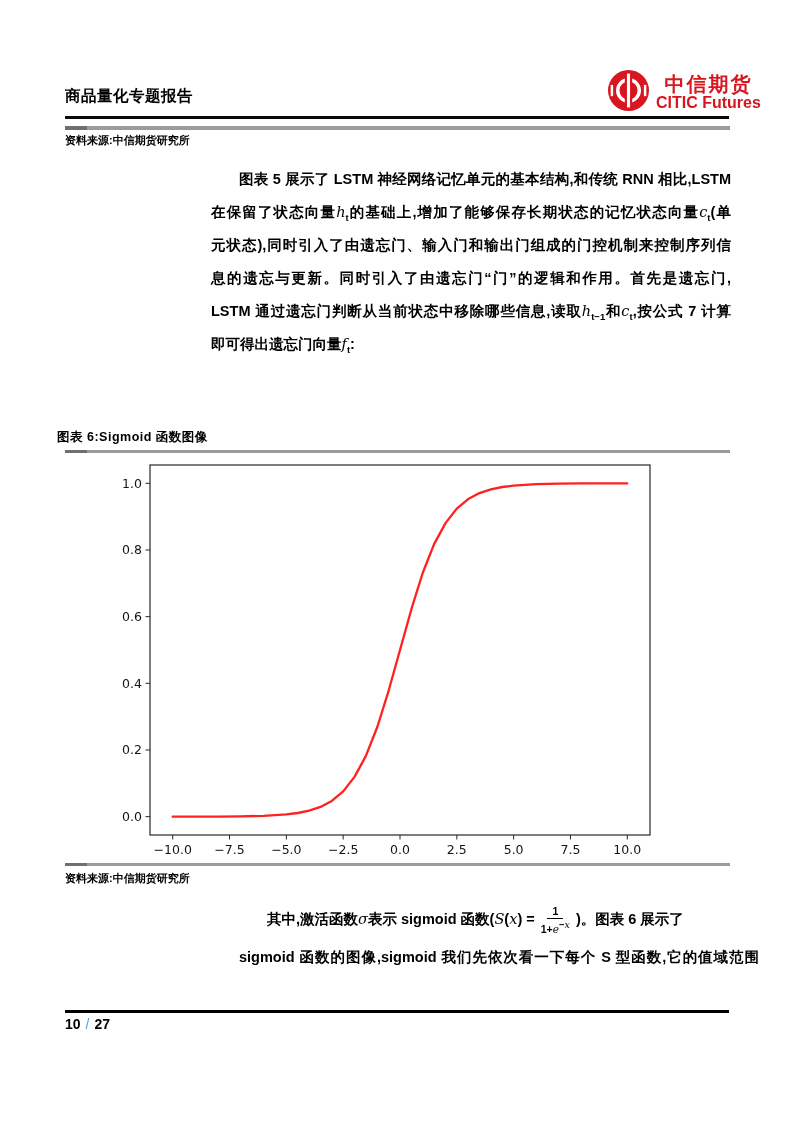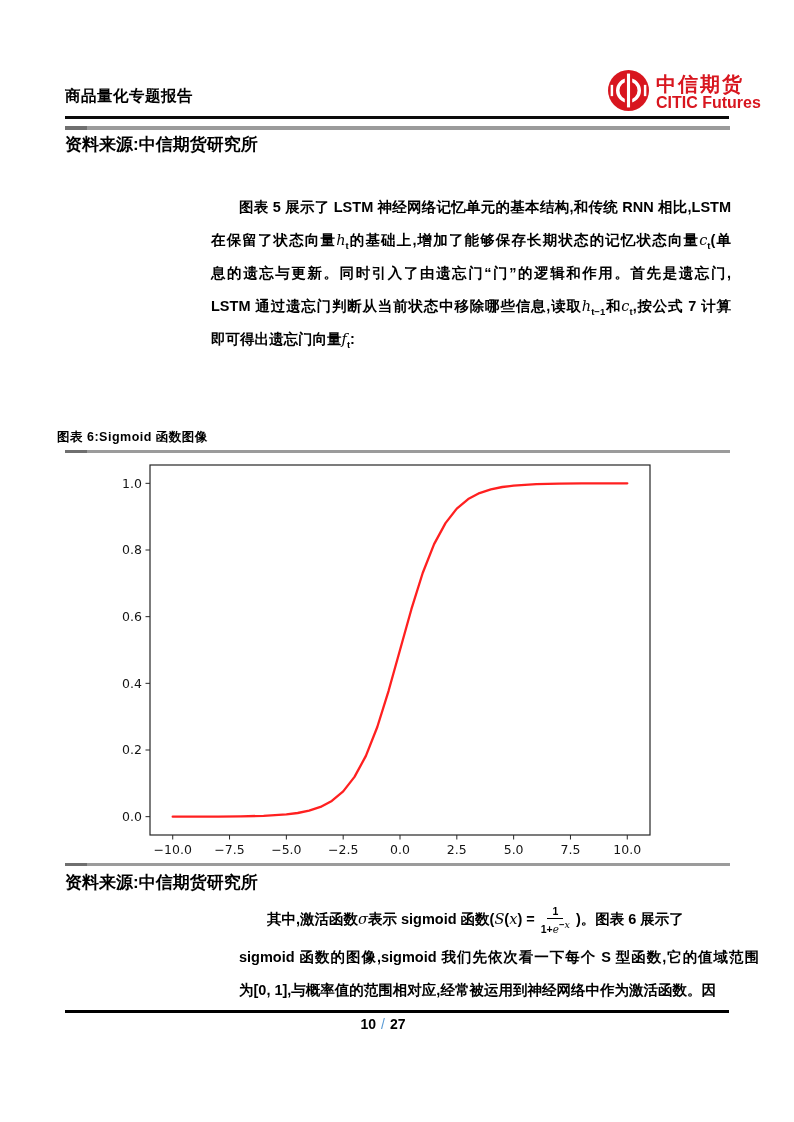--- a/index.html
+++ b/index.html
@@ -4,58 +4,58 @@
 <style>
   * { margin:0; padding:0; box-sizing:border-box; }
   html,body { background:#e8e8e8; }
   .page {
     position:relative; width:794px; height:1122px; margin:0 auto;
     background:#fff; overflow:hidden;
     font-family:"Liberation Sans","DejaVu Sans",sans-serif; color:#000;
   }
   
   .report-type { position:absolute; left:65px; top:86px; font-size:15.5px; font-weight:800; letter-spacing:.5px; }
-  .logo-block { position:absolute; left:608px; top:70px; display:flex; align-items:center; gap:7px; }
+  .logo-block { position:absolute; left:608px; top:70px; display:flex; align-items:center; gap:7px;text-align:center; }
   .logo-text { display:flex; flex-direction:column; }
   .logo-zh { color:var(--brand-red); font-size:20px; font-weight:800; letter-spacing:2px; line-height:24px; }
   .logo-en { color:var(--brand-red); font-size:16px; font-weight:700; line-height:14px; }
   .header-rule { position:absolute; left:65px; width:664px; top:116px; height:3px; background:#0a0a0a; }
   
   .hr-gray { position:absolute; left:65px; width:665px; background:#9b9b9b; }
   .hr-gray::before { content:""; position:absolute; left:0; top:0; width:22px; height:100%; background:#6f6f6f; }
   .hr-top { top:126px; height:3.5px; }
   .hr-caption { top:450px; height:2.5px; }
   .hr-fig { top:863px; height:2.5px; }
-  .source-note { position:absolute; left:65px; font-size:17px; font-weight:700; }
+  .source-note { position:absolute; left:65px; font-size:11px; font-weight:700; }
   .src-top { top:133px; }
   .src-fig { top:871px; }
   
   .para { position:absolute; left:211px; width:520px; }
   .p1 { top:163px; }
   .p2 { top:897px;margin-left:28px; }
   .pline { height:33px; line-height:33px; font-size:14.5px; font-weight:600;
            text-align:justify; text-align-last:justify; }
-  .pline.indent { text-indent:28px;margin-top:28px; }
+  .pline.indent { text-indent:28px; }
   .pline.short { text-align-last:left; }
   .mv { font-family:"DejaVu Serif","Liberation Serif",serif; font-style:italic; font-weight:500; }
   sub, sup { font-size:9.5px; }
   .formula-line { position:absolute; left:211px; width:520px; top:368px; height:40px; line-height:40px;
                   text-align:center; font-size:15.5px; font-weight:600;
                   font-family:"DejaVu Serif","Liberation Serif",serif; }
   .p2-first { height:44px; line-height:44px; font-size:14.5px; font-weight:600; text-indent:28px; white-space:nowrap; }
   .frac { display:inline-flex; flex-direction:column; align-items:center; vertical-align:middle;
           font-size:10.5px; line-height:1.25; margin:0 2px; font-weight:600; text-indent:0; }
   .frac .num { border-bottom:1px solid #000; padding:0 5px; }
   
   .fig-caption { position:absolute; left:57px; top:429px; font-size:12.5px; font-weight:700; letter-spacing:.5px; }
   .chart-wrap { position:absolute; left:65px; top:455px; width:665px; height:402px; background:#fff; }
   .tick { font-family:"DejaVu Sans","Liberation Sans",sans-serif; font-size:12.5px; fill:#141414; }
   
   .footer-rule { position:absolute; left:65px; width:664px; top:1010px; height:2.5px; background:#000; }
-  .page-num { position:absolute; left:65px; width:664px; top:1016px; text-align:center; padding-right:28px;
+  .page-num { position:absolute; left:65px; width:664px; top:1016px; text-align:left; padding-right:28px;
               font-size:14px; font-weight:800; }
   .page-num .sep { color:var(--slash-blue); font-weight:400; padding:0 5px; }
 </style>
 </head>
 <body>
 
 <div class="page">
 
   <div class="report-type">商品量化专题报告</div>
   <div class="logo-block">
@@ -73,20 +73,21 @@
     </div>
   </div>
   <div class="header-rule"></div>
 
   <div class="hr-gray hr-top"></div>
   <div class="source-note src-top">资料来源:中信期货研究所</div>
 
   <div class="para p1">
       <div class="pline indent">图表 5 展示了 LSTM 神经网络记忆单元的基本结构,和传统 RNN 相比,LSTM</div>
       <div class="pline">在保留了状态向量<i class="mv">h</i><sub>t</sub>的基础上,增加了能够保存长期状态的记忆状态向量<i class="mv">c</i><sub>t</sub>(单</div>
+      <div class="pline">元状态),同时引入了由遗忘门、输入门和输出门组成的门控机制来控制序列信</div>
       <div class="pline">息的遗忘与更新。同时引入了由遗忘门“门”的逻辑和作用。首先是遗忘门,</div>
       <div class="pline">LSTM 通过遗忘门判断从当前状态中移除哪些信息,读取<i class="mv">h</i><sub>t−1</sub>和<i class="mv">c</i><sub>t</sub>,按公式 7 计算</div>
       <div class="pline short">即可得出遗忘门向量<i class="mv">f</i><sub>t</sub>:</div>
     </div>
 
 
   <div class="fig-caption">图表 6:Sigmoid 函数图像</div>
   <div class="hr-gray hr-caption"></div>
 
   <div class="chart-wrap">
@@ -133,21 +134,20 @@
     <div class="p2-first">
       <span>其中,激活函数<i class="mv">σ</i>表示 sigmoid 函数(<i class="mv">S</i>(<i class="mv">x</i>) =</span>
       <span class="frac">
         <span class="num">1</span>
         <span class="den">1+<i class="mv">e</i><sup>−<i class="mv">x</i></sup></span>
       </span>
       <span>)。图表 6 展示了</span>
     </div>
     <div>
         <div class="pline">sigmoid 函数的图像,sigmoid 我们先依次看一下每个 S 型函数,它的值域范围</div>
-        <div class="pline short">为[0, 1],与概率值的范围相对应,经常被运用到神经网络中作为激活函数。因</div>
       </div>
   </div>
 
   <div class="footer-rule"></div>
   <div class="page-num">
     <span>10</span><span class="sep">/</span><span>27</span>
   </div>
 
 </div>
 

